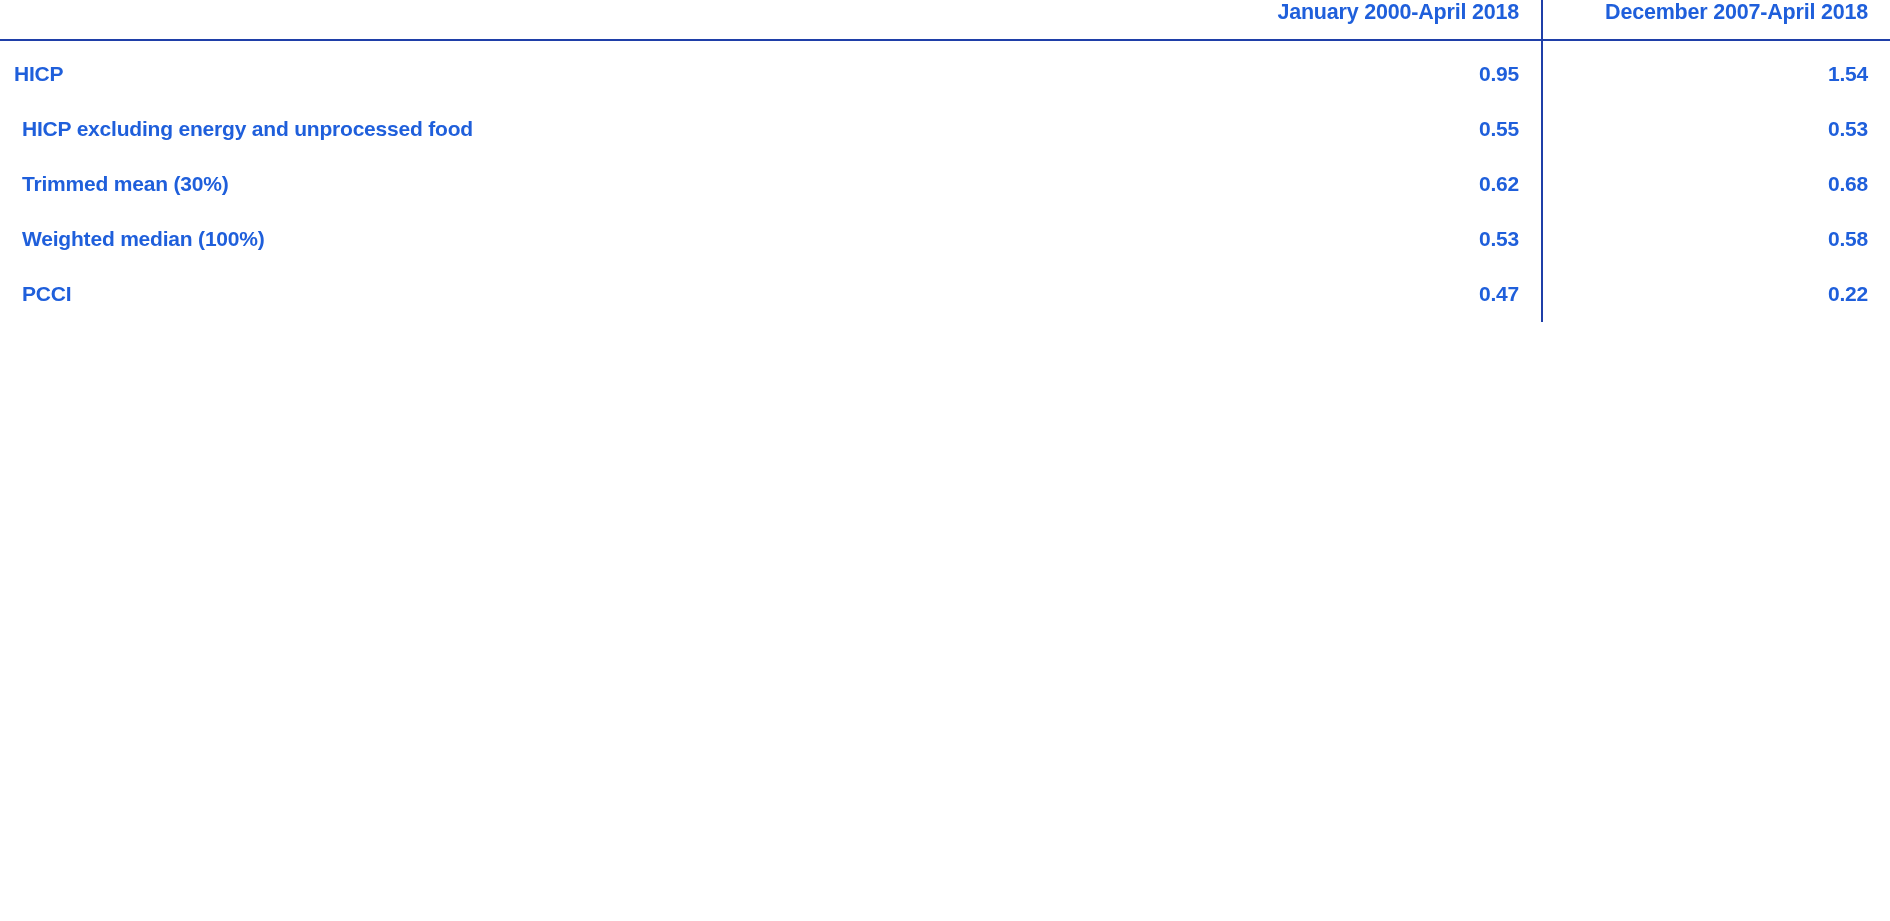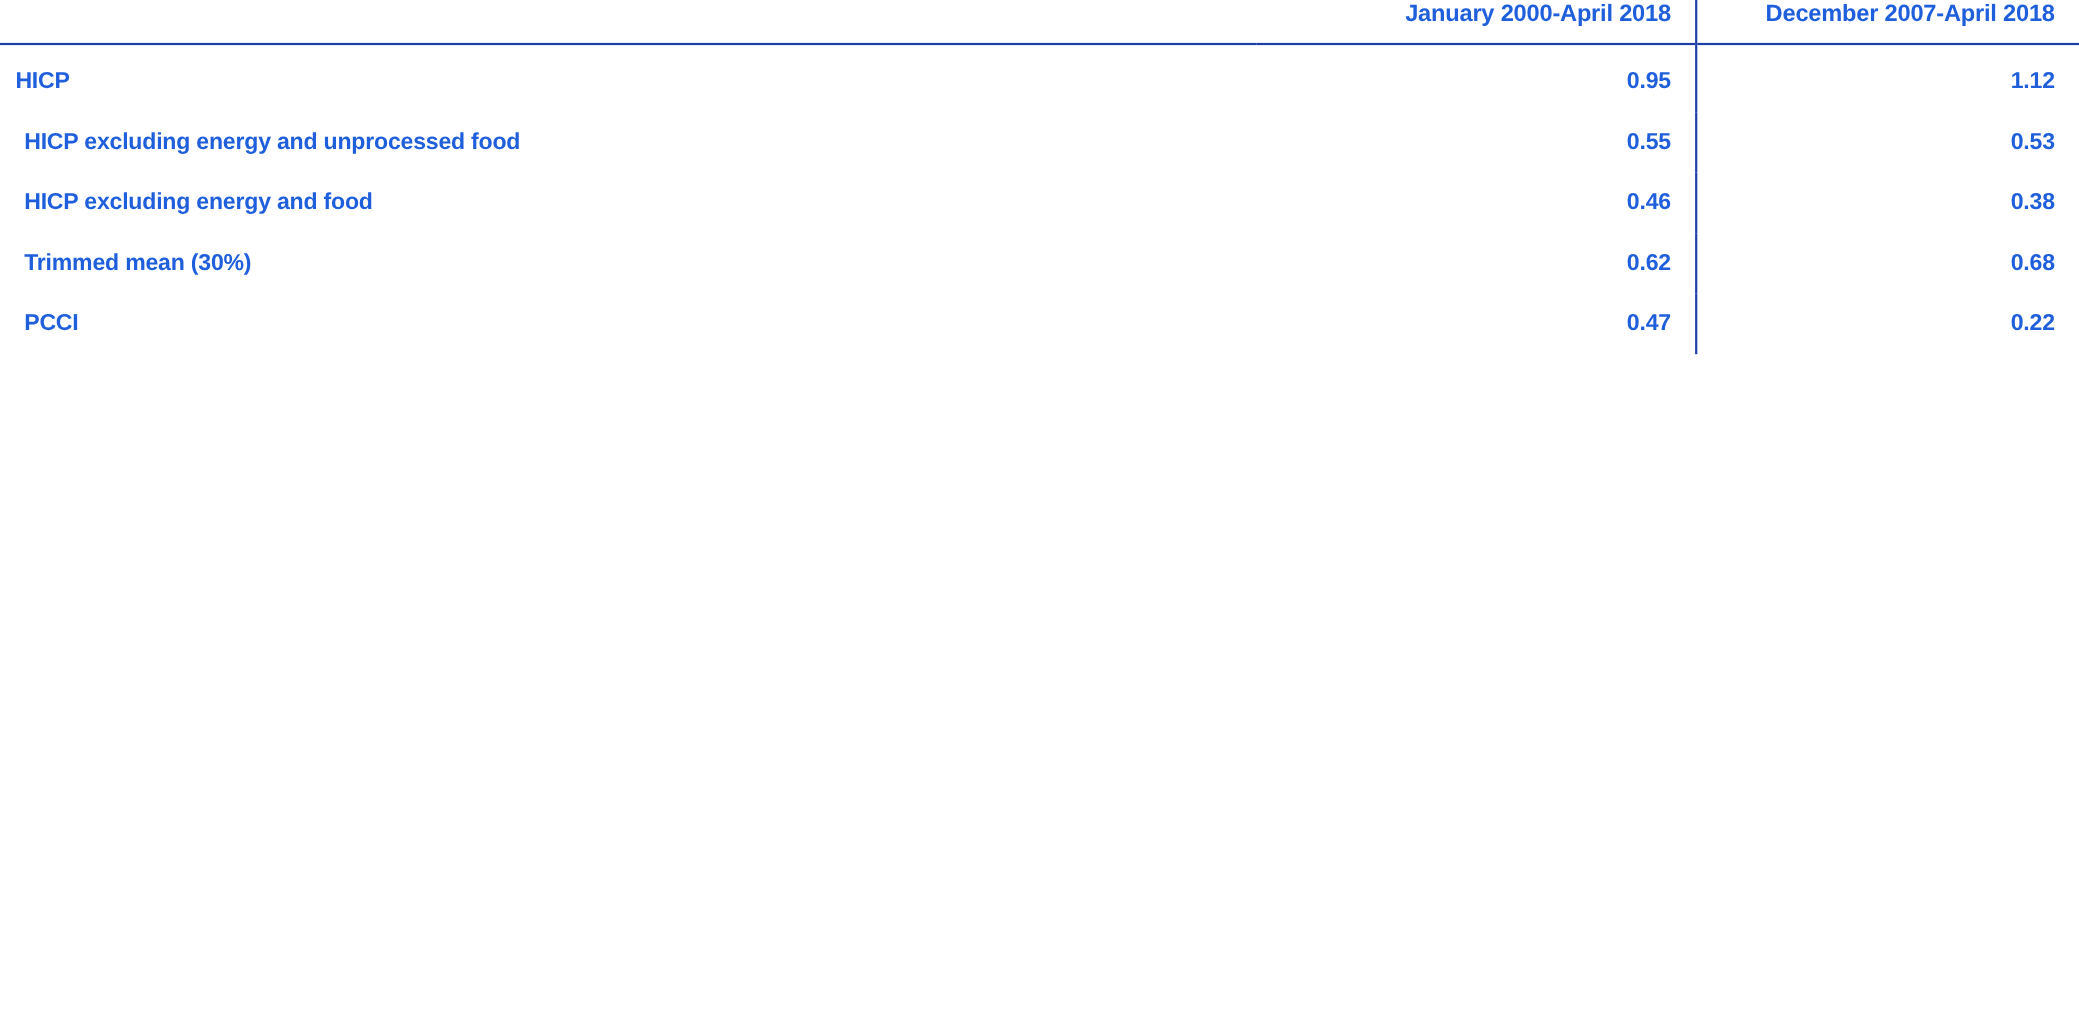--- a/index.html
+++ b/index.html
@@ -90,36 +90,36 @@
       <tr>
         <th class="blank"></th>
         <th class="v1">January 2000-April 2018</th>
         <th>December 2007-April 2018</th>
       </tr>
     </thead>
     <tbody>
       <tr>
         <td class="label">HICP</td>
         <td class="val v1">0.95</td>
-        <td class="val">1.12</td>
+        <td class="val">1.54</td>
       </tr>
       <tr>
         <td class="label">HICP excluding energy and unprocessed food</td>
         <td class="val v1">0.55</td>
         <td class="val">0.53</td>
       </tr>
       <tr>
-        <td class="label">HICP excluding energy and food</td>
-        <td class="val v1">0.46</td>
-        <td class="val">0.38</td>
-      </tr>
-      <tr>
         <td class="label">Trimmed mean (30%)</td>
         <td class="val v1">0.62</td>
         <td class="val">0.68</td>
+      </tr>
+      <tr>
+        <td class="label">Weighted median (100%)</td>
+        <td class="val v1">0.53</td>
+        <td class="val">0.58</td>
       </tr>
       <tr>
         <td class="label">PCCI</td>
         <td class="val v1">0.47</td>
         <td class="val">0.22</td>
       </tr>
     </tbody>
   </table>
 </div>
 

